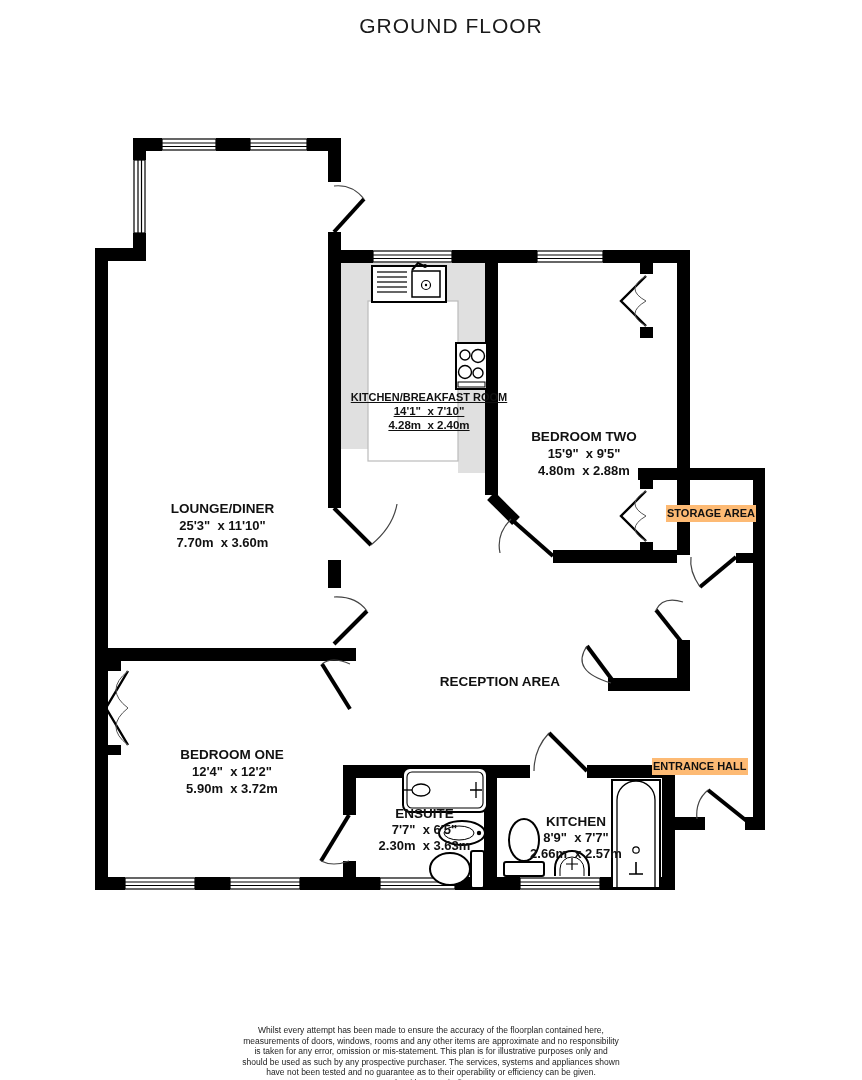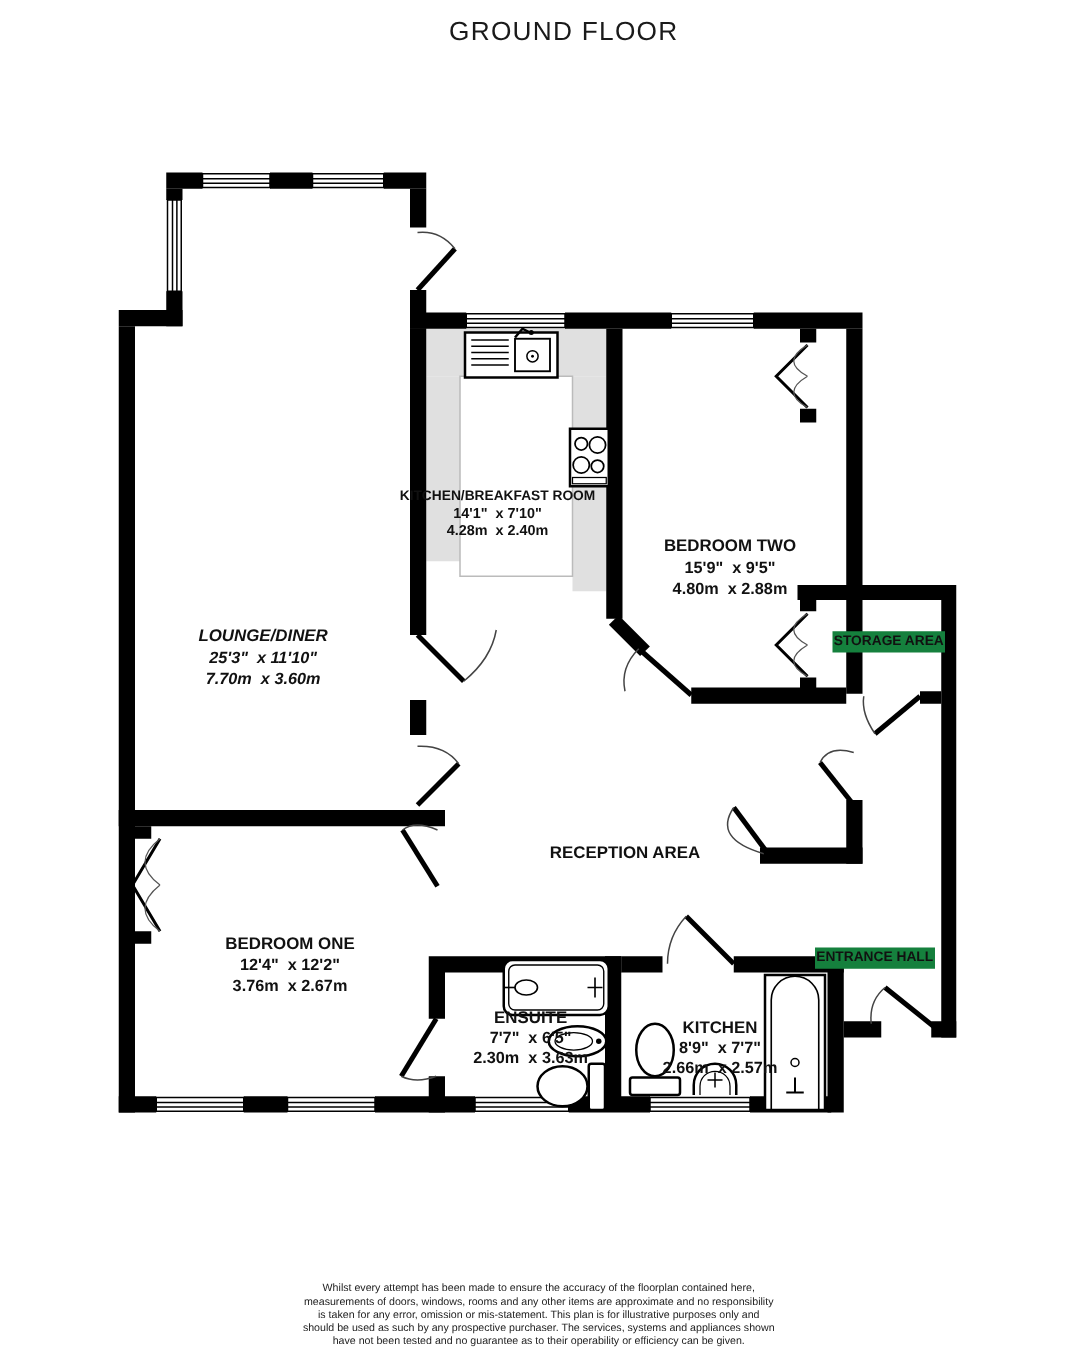--- a/index.html
+++ b/index.html
@@ -6,21 +6,21 @@
   #canvas{position:relative;width:862px;height:1080px;background:#ffffff;overflow:hidden;
           font-family:"Liberation Sans", sans-serif;}
   #plan-svg{position:absolute;left:0;top:0;}
   .title{position:absolute;left:0;top:14px;width:862px;text-align:center;
          font-size:21px;font-weight:400;letter-spacing:1px;color:#1a1a1a;margin-left:20px;}
   .room-label{position:absolute;text-align:center;color:#111;font-weight:bold;line-height:17px;}
   .room-name{font-size:13.5px;white-space:pre;}
   .room-name.small{font-size:11px;}
   .dim{font-size:13px;white-space:pre;}
   .dim.small{font-size:11.5px;}
-  .tag{font-size:11px;white-space:nowrap;background:#15803d;padding:0 1px;}
+  .tag{font-size:11px;white-space:nowrap;background:#fdba74;padding:0 1px;}
   .footer{position:absolute;left:241px;top:1025px;width:380px;text-align:center;
           font-size:8.5px;line-height:10.5px;color:#222;}
   .credit{margin-top:0px;}
 </style>
 </head>
 <body>
 
 <div id="canvas">
 
   <div class="title">GROUND FLOOR</div>
@@ -266,27 +266,27 @@
       <path d="M 572,858 L 572,870 M 566,864 L 578,864" stroke-width="1.2"></path>
     </g>
     <g fill="#fff" stroke="#000">
       <rect x="612" y="780" width="48" height="108" stroke-width="2"></rect>
       <path d="M 617,888 L 617,800 A 19 19 0 0 1 655,800 L 655,888" stroke-width="1.3" fill="none"></path>
       <circle cx="636" cy="850" r="3.2" stroke-width="1.2"></circle>
       <path d="M 636,862 L 636,874 M 629,874 L 643,874" stroke-width="1.6"></path>
     </g>
   </svg>
 
-  <div class="room-label" style="left:108px;top:500px;width:205px;font-style:italic;">
+  <div class="room-label" style="left:120px;top:500px;width:205px;">
     <div class="room-name">LOUNGE/DINER</div>
     <div class="dim">25'3"  x 11'10"</div>
     <div class="dim">7.70m  x 3.60m</div>
   </div>
 
-  <div class="room-label" style="left:319px;top:390px;width:158px;line-height:14px;">
+  <div class="room-label" style="left:350px;top:390px;width:158px;line-height:14px;text-decoration:underline;">
     <div class="room-name small">KITCHEN/BREAKFAST ROOM</div>
     <div class="dim small">14'1"  x 7'10"</div>
     <div class="dim small">4.28m  x 2.40m</div>
   </div>
 
   <div class="room-label" style="left:504px;top:398px;width:160px;margin-top:30px;">
     <div class="room-name">BEDROOM TWO</div>
     <div class="dim">15'9"  x 9'5"</div>
     <div class="dim">4.80m  x 2.88m</div>
   </div>
@@ -299,21 +299,21 @@
     <span>STORAGE AREA</span>
   </div>
 
   <div class="room-label tag" style="left:652px;top:758px;">
     <span>ENTRANCE HALL</span>
   </div>
 
   <div class="room-label" style="left:132px;top:746px;width:200px;">
     <div class="room-name">BEDROOM ONE</div>
     <div class="dim">12'4"  x 12'2"</div>
-    <div class="dim">3.76m  x 2.67m</div>
+    <div class="dim">5.90m  x 3.72m</div>
   </div>
 
   <div class="room-label" style="left:352px;top:806px;width:145px;line-height:16px;">
     <div class="room-name">ENSUITE</div>
     <div class="dim">7'7"  x 6'5"</div>
     <div class="dim">2.30m  x 3.63m</div>
   </div>
 
   <div class="room-label" style="left:500px;top:814px;width:152px;line-height:16px;">
     <div class="room-name">KITCHEN</div>

